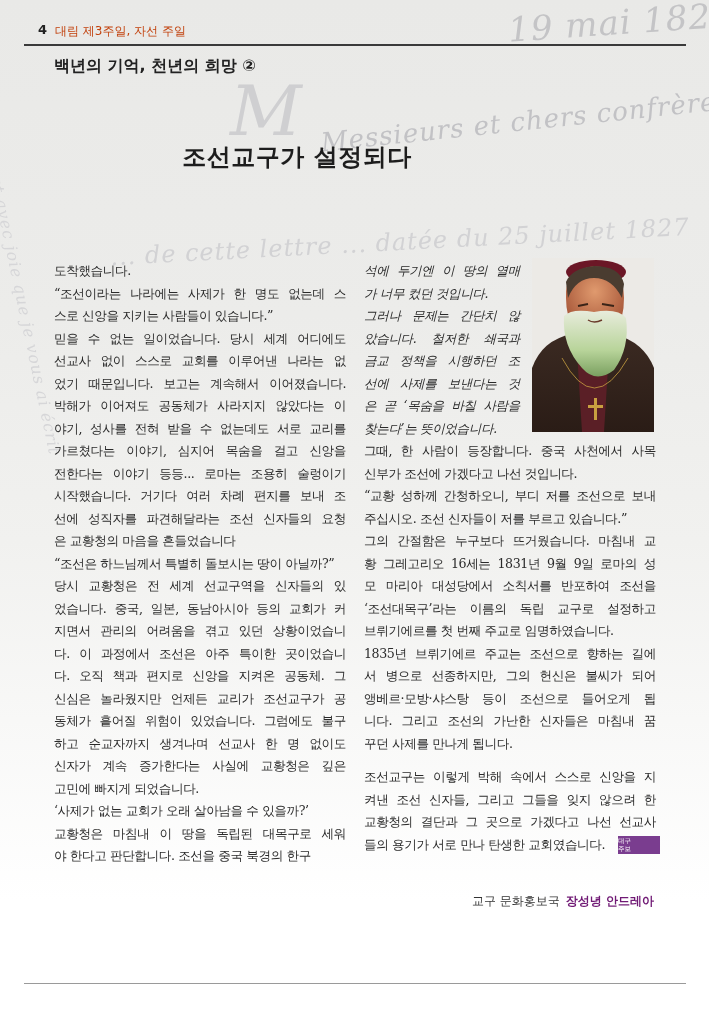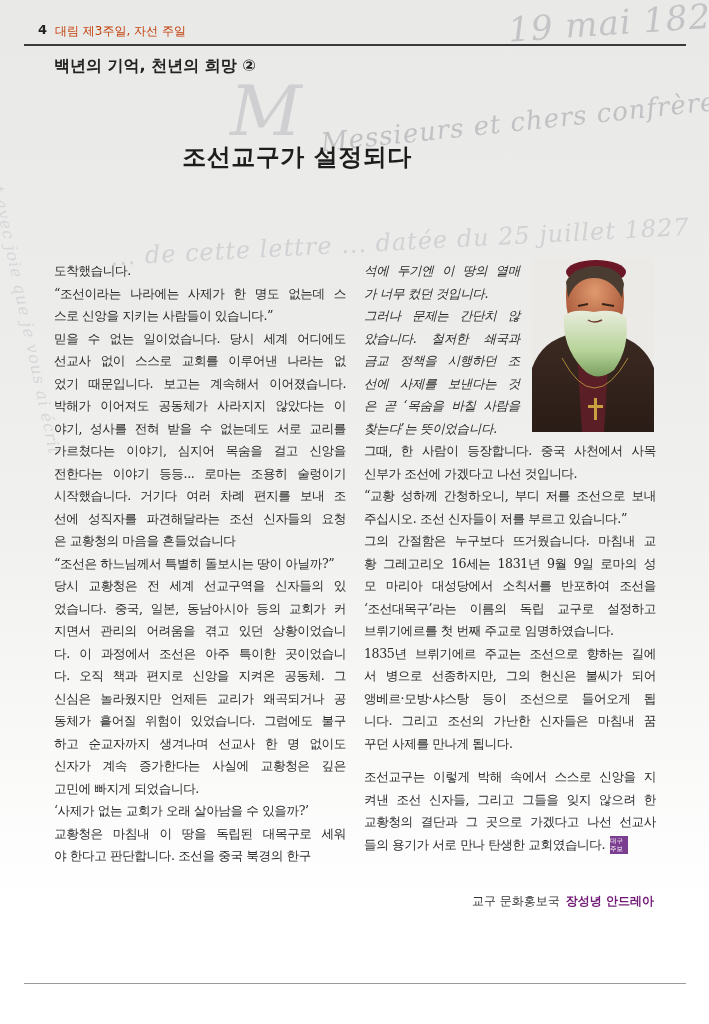--- a/index.html
+++ b/index.html
@@ -47,23 +47,23 @@
   .col-right { left: 364px; }
   .col-right p.gap { margin-top: 11px; }
   .line { display: block; text-align-last: justify; white-space: nowrap; }
   .line.last { text-align-last: left; }
   .narrow .line { width: 156px; font-style: italic; }
   .portrait {
     position: absolute; left: 532px; top: 258px; width: 122px; height: 174px;
     overflow: hidden;
   }
   .badge {
-    display: inline-block; width: 18px; height: 18px; background: #7a3d8f; color: #fff;
+    display: inline-block; width: 42px; height: 18px; background: #7a3d8f; color: #fff;
     font-family: "DejaVu Sans", sans-serif; font-size: 6.5px; line-height: 8px; text-align: right;
-    vertical-align: middle; padding-top: 1px; box-sizing: border-box; margin-left: 5px; letter-spacing: 0;
+    vertical-align: middle; padding-top: 1px; box-sizing: border-box; margin-left: 13px; letter-spacing: 0;
   }
   .byline {
     position: absolute; right: 55px; top: 893px; font-size: 12px; color: #333;
   }
   .byline .author { font-weight: bold; margin-left: 6px; color: #701a75; }
   .footer-rule {
     position: absolute; left: 24px; top: 983px; width: 662px; height: 0;
     border-top: 1.5px solid #9a9a9a;
   }
 </style>
@@ -100,21 +100,21 @@
     <span class="line">전한다는 이야기 등등... 로마는 조용히 술렁이기</span>
     <span class="line">시작했습니다. 거기다 여러 차례 편지를 보내 조</span>
     <span class="line">선에 성직자를 파견해달라는 조선 신자들의 요청</span>
     <span class="line last">은 교황청의 마음을 흔들었습니다</span>
     <span class="line last">“조선은 하느님께서 특별히 돌보시는 땅이 아닐까?”</span>
     <span class="line">당시 교황청은 전 세계 선교구역을 신자들의 있</span>
     <span class="line">었습니다. 중국, 일본, 동남아시아 등의 교회가 커</span>
     <span class="line">지면서 관리의 어려움을 겪고 있던 상황이었습니</span>
     <span class="line">다. 이 과정에서 조선은 아주 특이한 곳이었습니</span>
     <span class="line">다. 오직 책과 편지로 신앙을 지켜온 공동체. 그</span>
-    <span class="line">신심은 놀라웠지만 언제든 교리가 왜곡되거나 공</span>
+    <span class="line">신심은 놀라웠지만 언제든 교리가 조선교구가 공</span>
     <span class="line">동체가 흩어질 위험이 있었습니다. 그럼에도 불구</span>
     <span class="line">하고 순교자까지 생겨나며 선교사 한 명 없이도</span>
     <span class="line">신자가 계속 증가한다는 사실에 교황청은 깊은</span>
     <span class="line last">고민에 빠지게 되었습니다.</span>
     <span class="line last">‘사제가 없는 교회가 오래 살아남을 수 있을까?’</span>
     <span class="line">교황청은 마침내 이 땅을 독립된 대목구로 세워</span>
     <span class="line last">야 한다고 판단합니다. 조선을 중국 북경의 한구</span>
   </div>
 
 <div class="col col-right">

